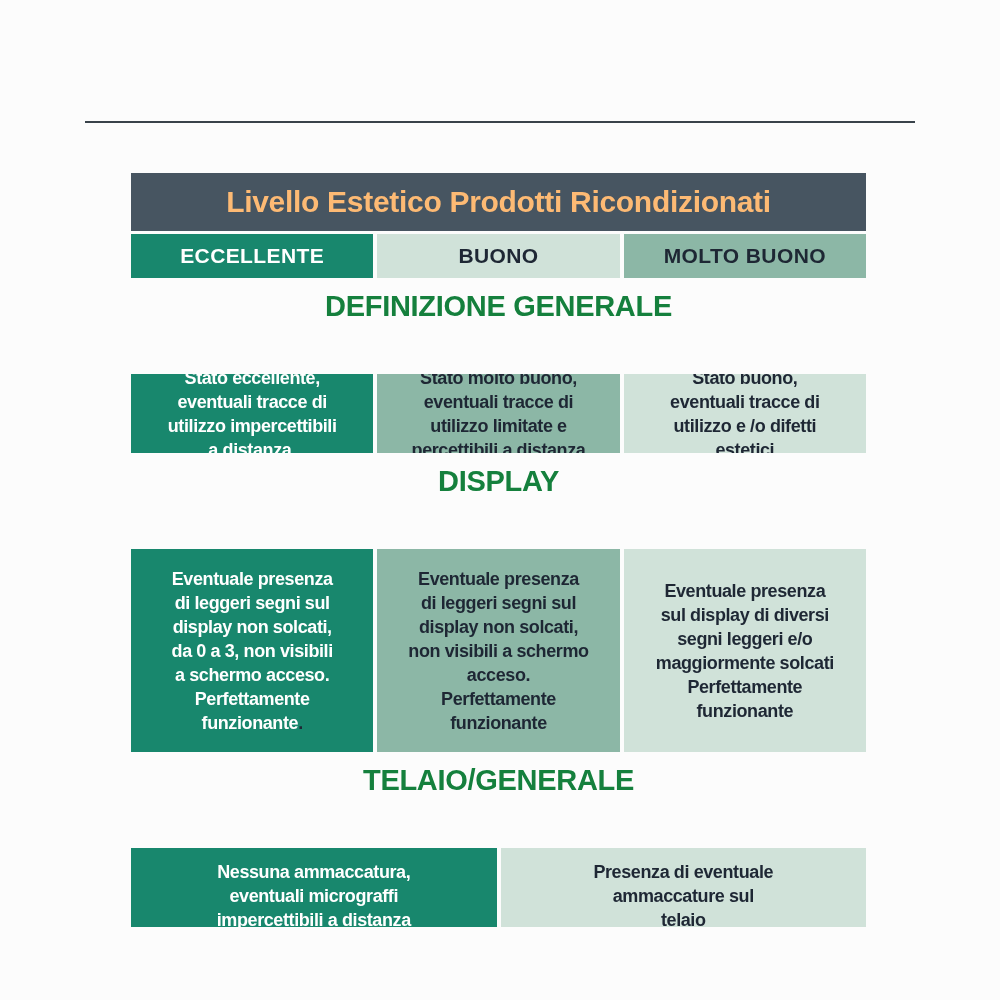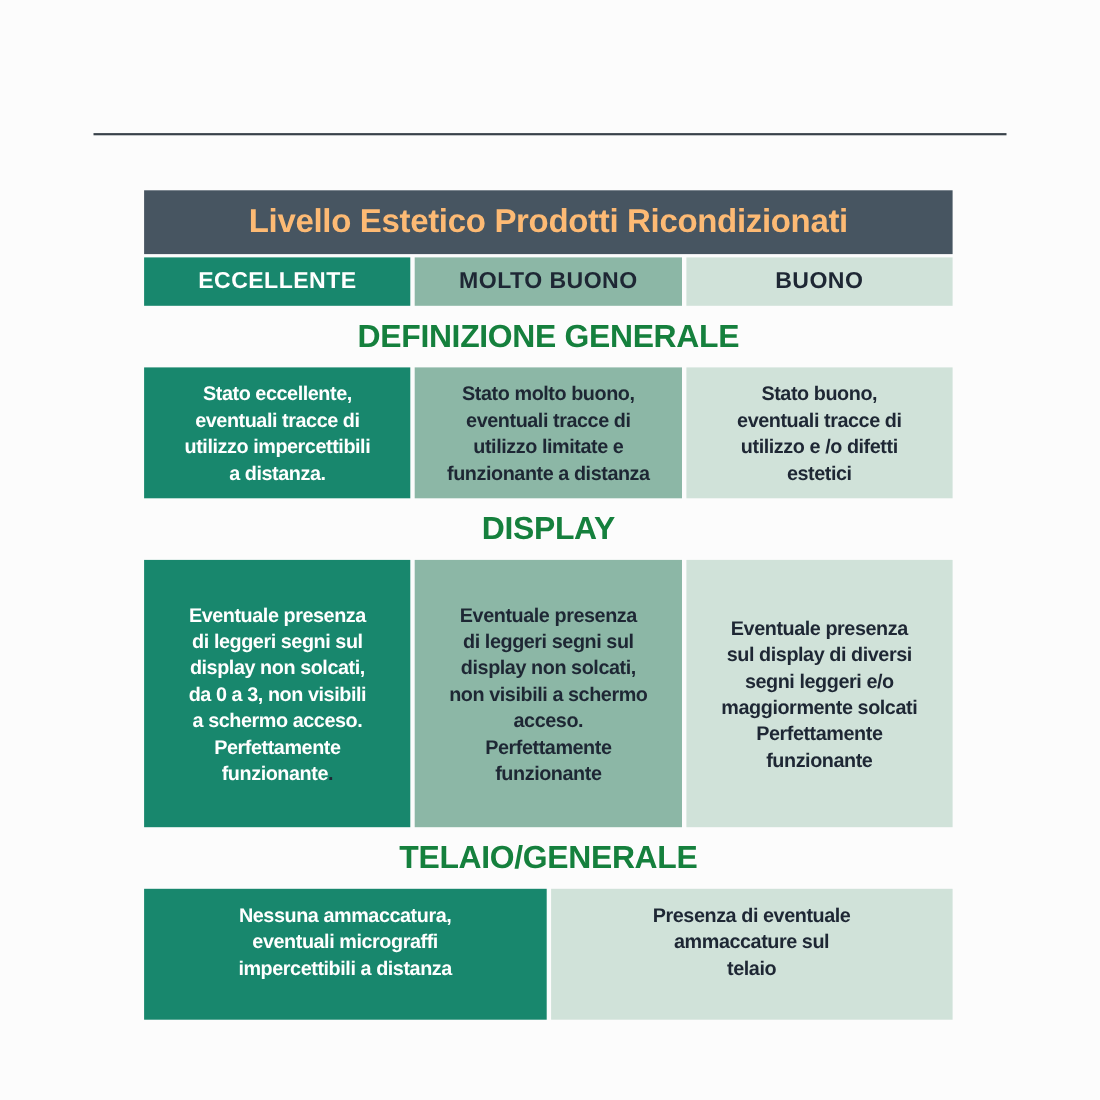--- a/index.html
+++ b/index.html
@@ -50,52 +50,53 @@
     flex: 1;
     display: flex; flex-direction: column;
     align-items: center; justify-content: center;
     text-align: center;
     font-size: 18px; font-weight: bold;
     line-height: 24px;
     letter-spacing: -0.4px;
     white-space: pre-line;
     padding: 4px;
     overflow: hidden;
+    margin-top: 40px;
   }
   .r1, .r3 { height: 119px; }
   .r2 { height: 243px; }
   .r3 .cell { justify-content: flex-start; padding-top: 12px; }
   .dark-dot { color: #1e2734; }
 </style>
 </head>
 <body>
 
 <div class="top-rule"></div>
 
 <div class="table-wrap">
 
   <div class="title-bar">Livello Estetico Prodotti Ricondizionati</div>
 
   <div class="row">
     <div class="hdr col1">ECCELLENTE</div>
+    <div class="hdr col3">BUONO</div>
     <div class="hdr col2">MOLTO BUONO</div>
-    <div class="hdr col3">BUONO</div>
   </div>
 
   <div class="section-heading">DEFINIZIONE GENERALE</div>
 
   <div class="row r1">
     <div class="cell col1">Stato eccellente,
 eventuali tracce di
 utilizzo impercettibili
 a distanza.</div>
     <div class="cell col2">Stato molto buono,
 eventuali tracce di
 utilizzo limitate e
-funzionante a distanza</div>
+percettibili a distanza</div>
     <div class="cell col3">Stato buono,
 eventuali tracce di
 utilizzo e /o difetti
 estetici</div>
   </div>
 
   <div class="section-heading">DISPLAY</div>
 
   <div class="row r2">
     <div class="cell col1">

